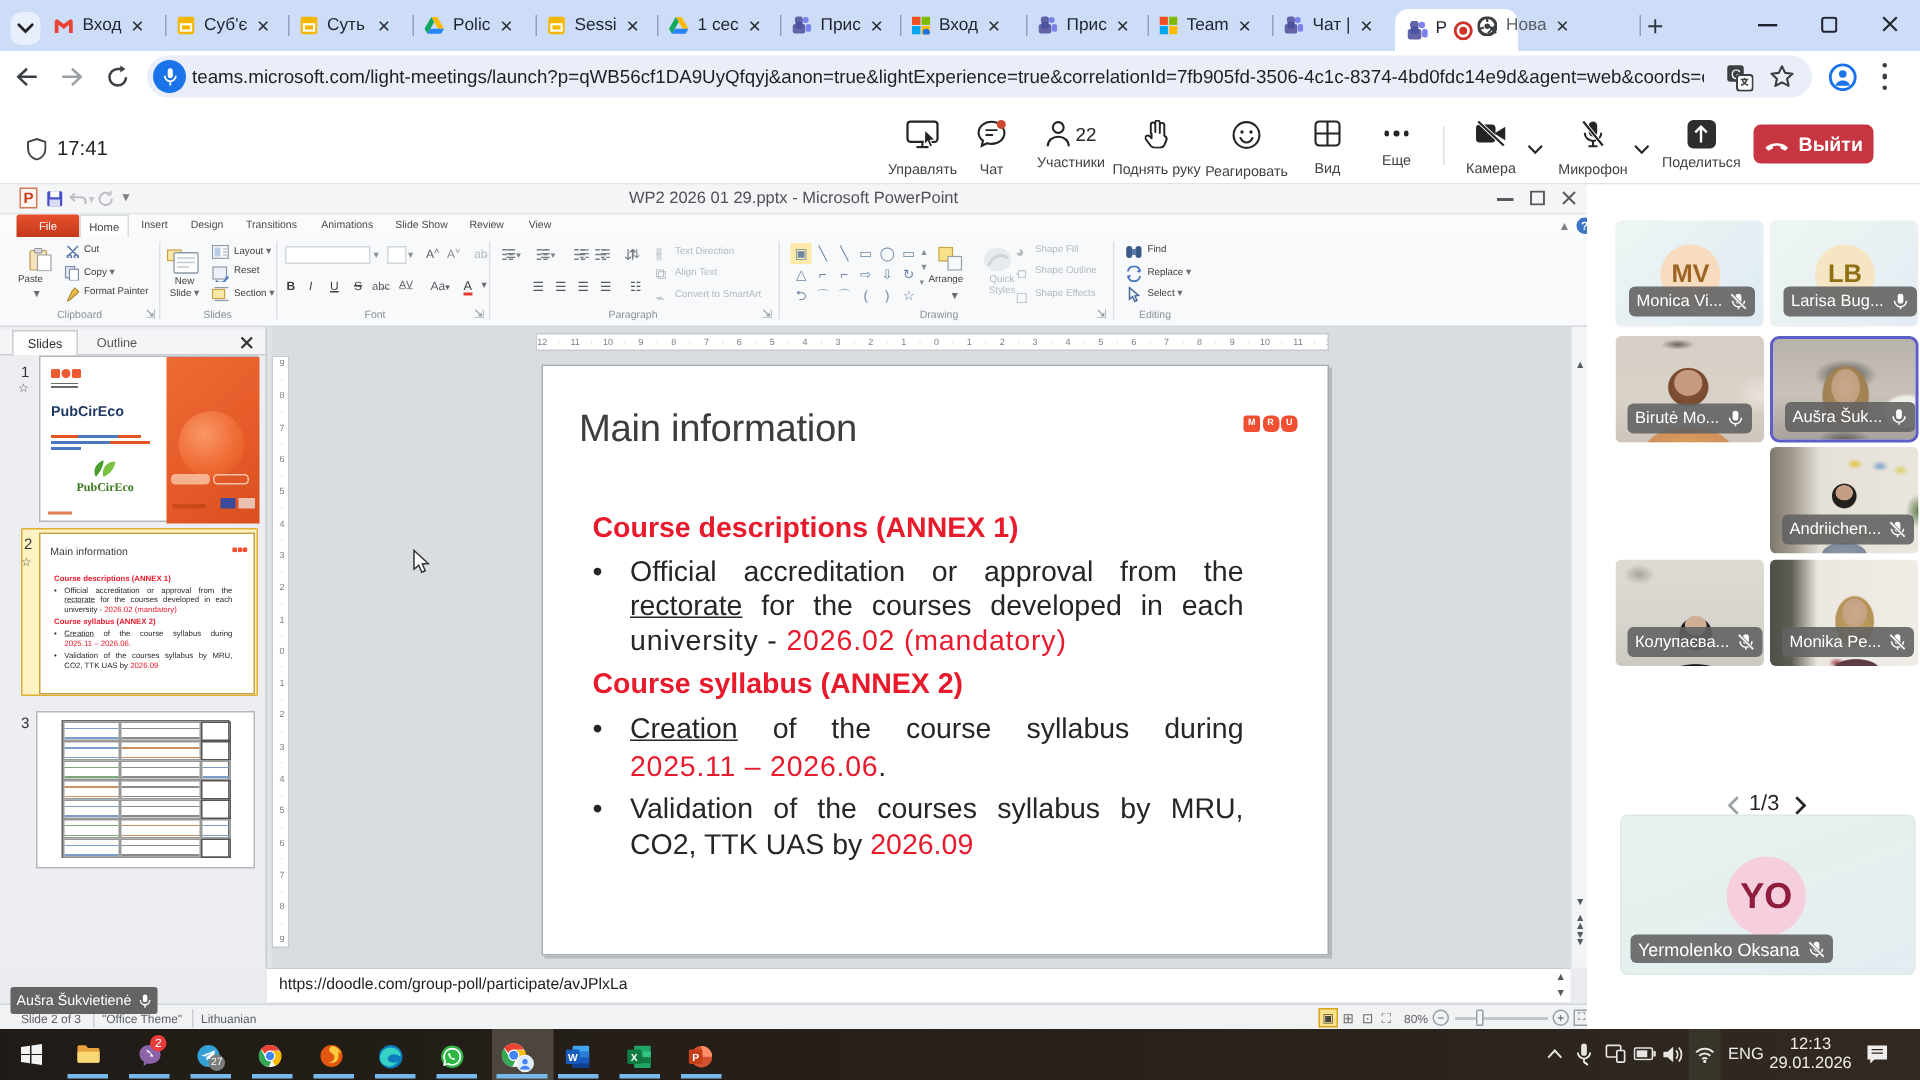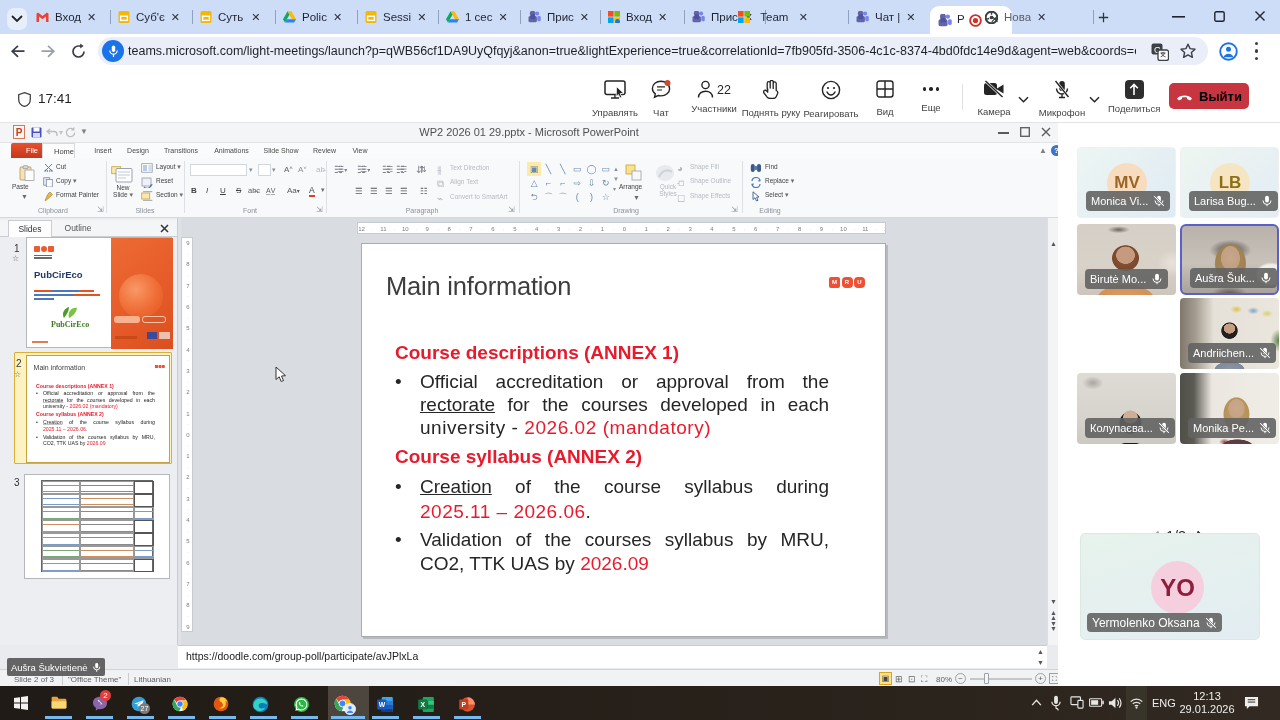--- a/index.html
+++ b/index.html
@@ -16,21 +16,21 @@
 
 
 #urlrow { left:0; top:34px; width:1280px; height:36px; background:#fff; }
 #urlpill { position:absolute; left:98px; top:3px; width:1110px; height:28px; border-radius:14px; background:#e9eef9; }
 #urltext { position:absolute; left:30px; top:7px; font-size:12.5px; color:#1d2125; white-space:nowrap; overflow:hidden; width:1008px; }
 
 
 #teamsbar { left:0; top:70px; width:1280px; height:53px; background:#fff; border-bottom:1px solid #e4e4e4; }
 .tbtn { position:absolute; top:10px; text-align:center; color:#242424; }
 .tbtn .lbl { font-size:9.5px; color:#424242; margin-top:4px; white-space:nowrap; }
-#quitbtn { position:absolute; left:1169px; top:13px; width:80px; height:26px; background:#c63540; border-radius:5px; color:#000000; font-size:13px; font-weight:bold; text-align:center; line-height:26px; }
+#quitbtn { position:absolute; left:1169px; top:13px; width:80px; height:26px; background:#c63540; border-radius:5px; color:#ffffff; font-size:13px; font-weight:bold; text-align:center; line-height:26px; }
 
 
 #ppt { left:0; top:123px; width:1058px; height:564px; background:#e9ebee; overflow:hidden; }
 #ppt-title { position:absolute; left:0; top:0; width:1058px; height:20px; background:#f4f5f6; border-bottom:1px solid #e3e4e6; }
 #ppt-tabs { position:absolute; left:0; top:20px; width:1058px; height:15px; background:#fafbfc; }
 #ppt-ribbon { position:absolute; left:0; top:35px; width:1058px; height:60px; background:#f8f9fb; border-bottom:1px solid #d5d9de; }
 .ptab { position:absolute; top:0; font-size:7px; color:#4a4a4a; text-align:center; white-space:nowrap; }
 .rgdiv { position:absolute; top:3px; width:1px; height:52px; background:#dde1e6; }
 .rglbl { position:absolute; top:49px; font-size:7px; color:#8a9099; text-align:center; }
 .ritem { position:absolute; font-size:6.5px; color:#474747; white-space:nowrap; }
@@ -159,21 +159,21 @@
         <circle cx="11.3" cy="3" r="2.5" fill="#7b83eb"></circle>
         <circle cx="5.6" cy="2.8" r="3.4" fill="#6264a7"></circle>
         <rect x="0.5" y="6.2" width="10.5" height="8" rx="2" fill="#6264a7"></rect>
         <rect x="11.5" y="6.2" width="4.3" height="6.5" rx="1.6" fill="#7b83eb"></rect>
         <rect x="2.8" y="4.3" width="6" height="5.6" rx="0.8" fill="#4b53a0"></rect>
       </svg>
     <span style="max-width:32px;overflow:hidden">Прис</span>
       <span class="tabx" style="margin-left:6px">✕</span>
   </div>
   <div class="tabsep" style="left:765px"></div>
-  <div class="tab" style="left:738px;width:70px;justify-content:space-between;">
+  <div class="tab" style="left:773px;width:70px;">
     <svg width="12" height="12" viewBox="0 0 12 12" style="margin-right:6px">
         <rect x="0" y="0" width="5.6" height="5.6" fill="#f25022"></rect>
         <rect x="6.4" y="0" width="5.6" height="5.6" fill="#7fba00"></rect>
         <rect x="0" y="6.4" width="5.6" height="5.6" fill="#00a4ef"></rect>
         <rect x="6.4" y="6.4" width="5.6" height="5.6" fill="#ffb900"></rect>
       </svg>
     <span style="max-width:34px;overflow:hidden">Team</span>
       <span class="tabx" style="margin-left:6px">✕</span>
   </div>
   <div class="tabsep" style="left:848px"></div>
@@ -385,21 +385,21 @@
     <div style="position:absolute;left:998px;top:9px;width:11px;height:2px;background:#585a5e"></div>
     <svg style="position:absolute;left:1020px;top:4px" width="10" height="10" viewBox="0 0 10 10">
         <rect x="0.7" y="0.7" width="8.6" height="8.6" fill="none" stroke="#585a5e" stroke-width="1.3"></rect>
       </svg>
     <svg style="position:absolute;left:1041px;top:4px" width="10" height="10" viewBox="0 0 10 10">
         <path d="M1 1 L9 9 M9 1 L1 9" stroke="#585a5e" stroke-width="1.3"></path>
       </svg>
   </div>
   <div id="ppt-tabs">
     <div style="position:absolute;left:11px;top:0;width:42px;height:15px;background:linear-gradient(#e8502e,#c3391b);border-radius:2px 2px 0 0;color:#fff;font-size:7.5px;text-align:center;line-height:15px">File</div>
-    <div style="position:absolute;left:42px;top:0;width:33px;height:15px;background:#fdfdfd;border:1px solid #d8dbde;border-bottom:none;color:#3f3f3f;font-size:7.5px;text-align:right;line-height:15px">Home</div>
+    <div style="position:absolute;left:53px;top:0;width:33px;height:15px;background:#fdfdfd;border:1px solid #d8dbde;border-bottom:none;color:#3f3f3f;font-size:7.5px;text-align:center;line-height:15px">Home</div>
     <div class="ptab" style="left:93px;width:20px;line-height:15px">Insert</div>
     <div class="ptab" style="left:126px;width:24px;line-height:15px">Design</div>
     <div class="ptab" style="left:162px;width:38px;line-height:15px">Transitions</div>
     <div class="ptab" style="left:213px;width:37px;line-height:15px">Animations</div>
     <div class="ptab" style="left:263px;width:36px;line-height:15px">Slide Show</div>
     <div class="ptab" style="left:313px;width:23px;line-height:15px">Review</div>
     <div class="ptab" style="left:352px;width:16px;line-height:15px">View</div>
     <span style="position:absolute;left:1039px;top:3px;color:#7e8084;font-size:8px">▲</span>
     <div style="position:absolute;left:1051px;top:2px;width:11px;height:11px;border-radius:50%;background:#3b74c4;color:#fff;font-size:8px;font-weight:bold;text-align:center;line-height:11px">?</div>
   </div>
@@ -930,21 +930,21 @@
 
 
   <svg style="position:absolute;left:93px;top:407px" width="9" height="14" viewBox="0 0 9 14">
       <path d="M7.5 1.5 L2 7 L7.5 12.5" stroke="#9aa0a6" stroke-width="1.8" fill="none"></path>
     </svg>
   <div style="position:absolute;left:108px;top:405px;font-size:14.5px;color:#242424">1/3</div>
   <svg style="position:absolute;left:138px;top:407px" width="9" height="14" viewBox="0 0 9 14">
       <path d="M1.5 1.5 L7 7 L1.5 12.5" stroke="#242424" stroke-width="1.8" fill="none"></path>
     </svg>
 
-  <div class="tile" style="left:22px;top:410px;width:180px;height:107px;background:linear-gradient(160deg,#e7f3ec,#e3edf2);border:1px solid #dce8e2;border-radius:5px">
+  <div class="tile" style="left:22px;top:420px;width:197px;height:107px;background:linear-gradient(160deg,#e7f3ec,#e3edf2);border:1px solid #dce8e2;border-radius:5px">
     <div class="circ" style="left:70px;top:27px;width:53px;height:53px;background:#f5cfdd;color:#8e1d3e;font-size:24px">YO</div>
     <div class="nlabel" style="left:6px;bottom:7px;height:19px;font-size:12px">Yermolenko Oksana <svg width="12" height="12" viewBox="0 0 12 12" style="margin-left:5px">
           <rect x="4.1" y="0.8" width="3.8" height="6.6" rx="1.9" fill="#fff"></rect>
           <path d="M2 5.5 a4 4 0 0 0 8 0 M6 9.5 V11.2" stroke="#fff" stroke-width="1" fill="none"></path>
           <path d="M1.2 1.2 L10.8 10.8" stroke="#888" stroke-width="2.2"></path>
           <path d="M1.2 1.2 L10.8 10.8" stroke="#fff" stroke-width="1"></path>
         </svg></div>
   </div>
 </div>
 <div class="abs" id="taskbar">

